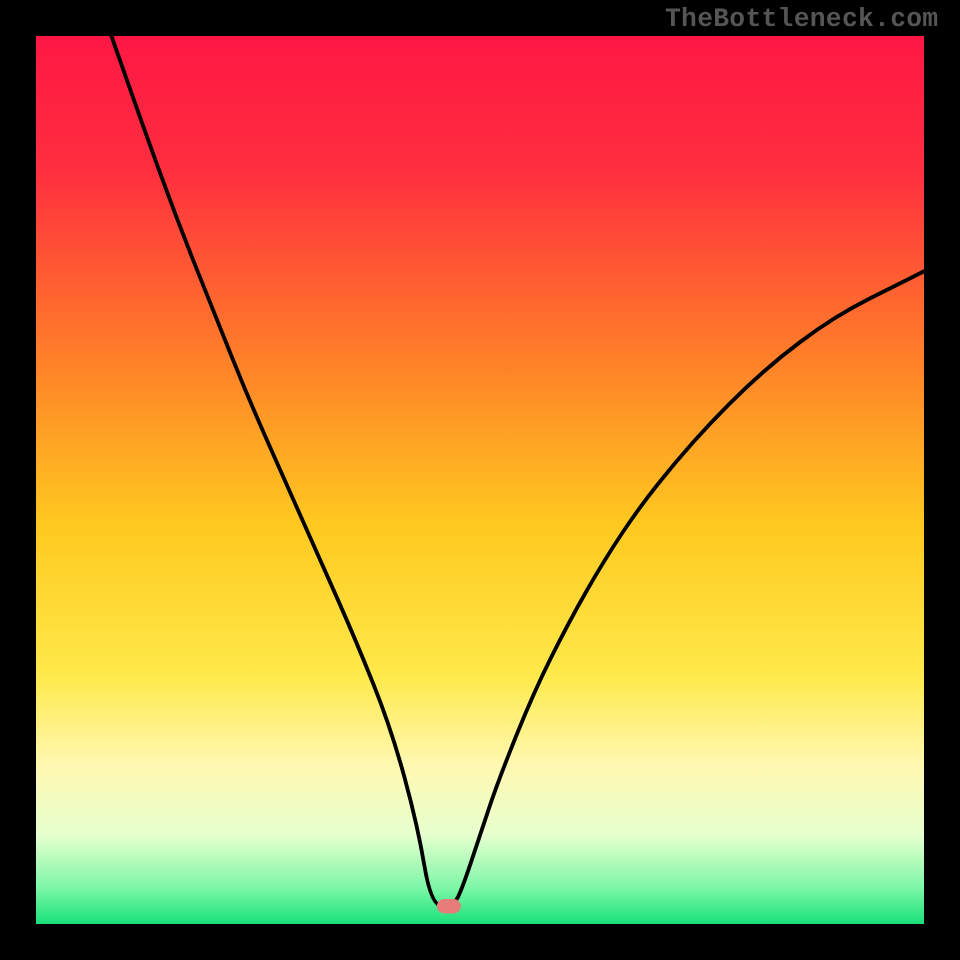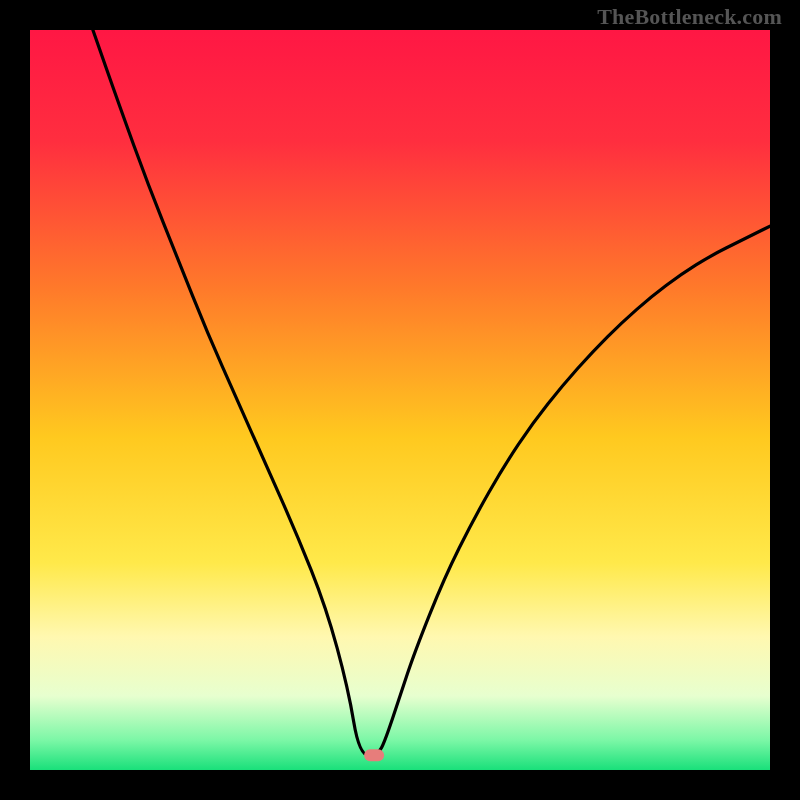--- a/index.html
+++ b/index.html
@@ -17,21 +17,21 @@
     height: 800px;
     background: #000;
   }
   .watermark {
     position: absolute;
     top: 4px;
     right: 18px;
     color: #555;
     font-size: 22px;
     font-weight: 600;
-    font-family: Liberation Serif, serif;
+    font-family: Liberation Mono, monospace;
     letter-spacing: 0.2px;
   }
   .plot-area {
     position: absolute;
     left: 30px;
     top: 30px;
     width: 740px;
     height: 740px;
   }
   .plot-area svg {

